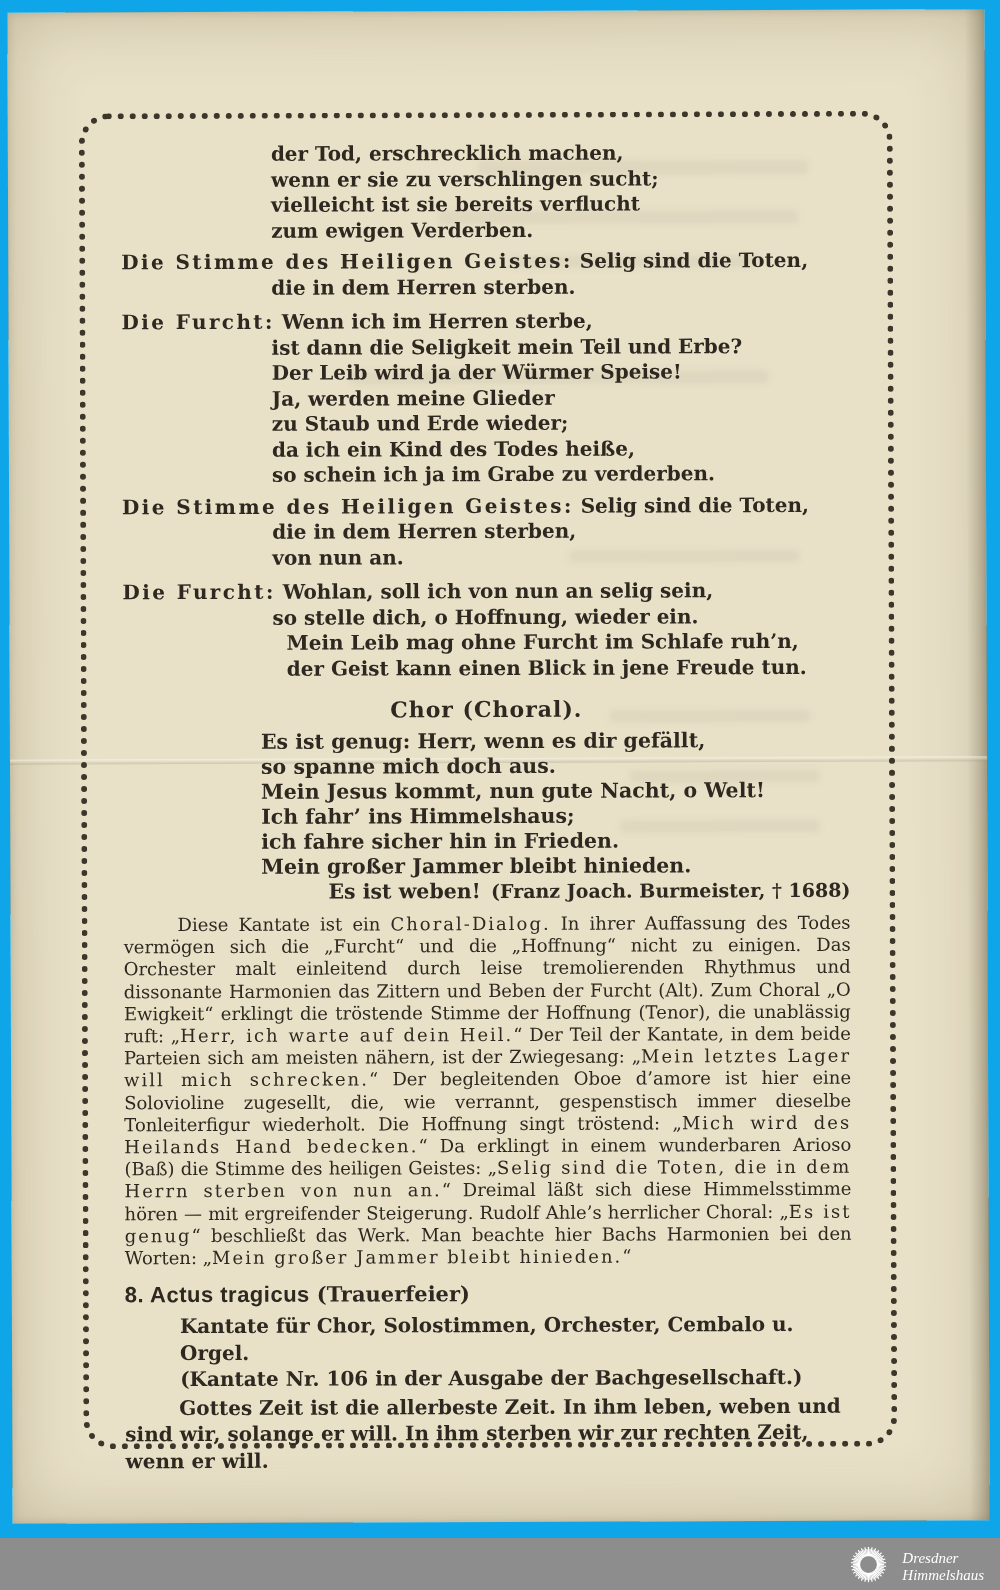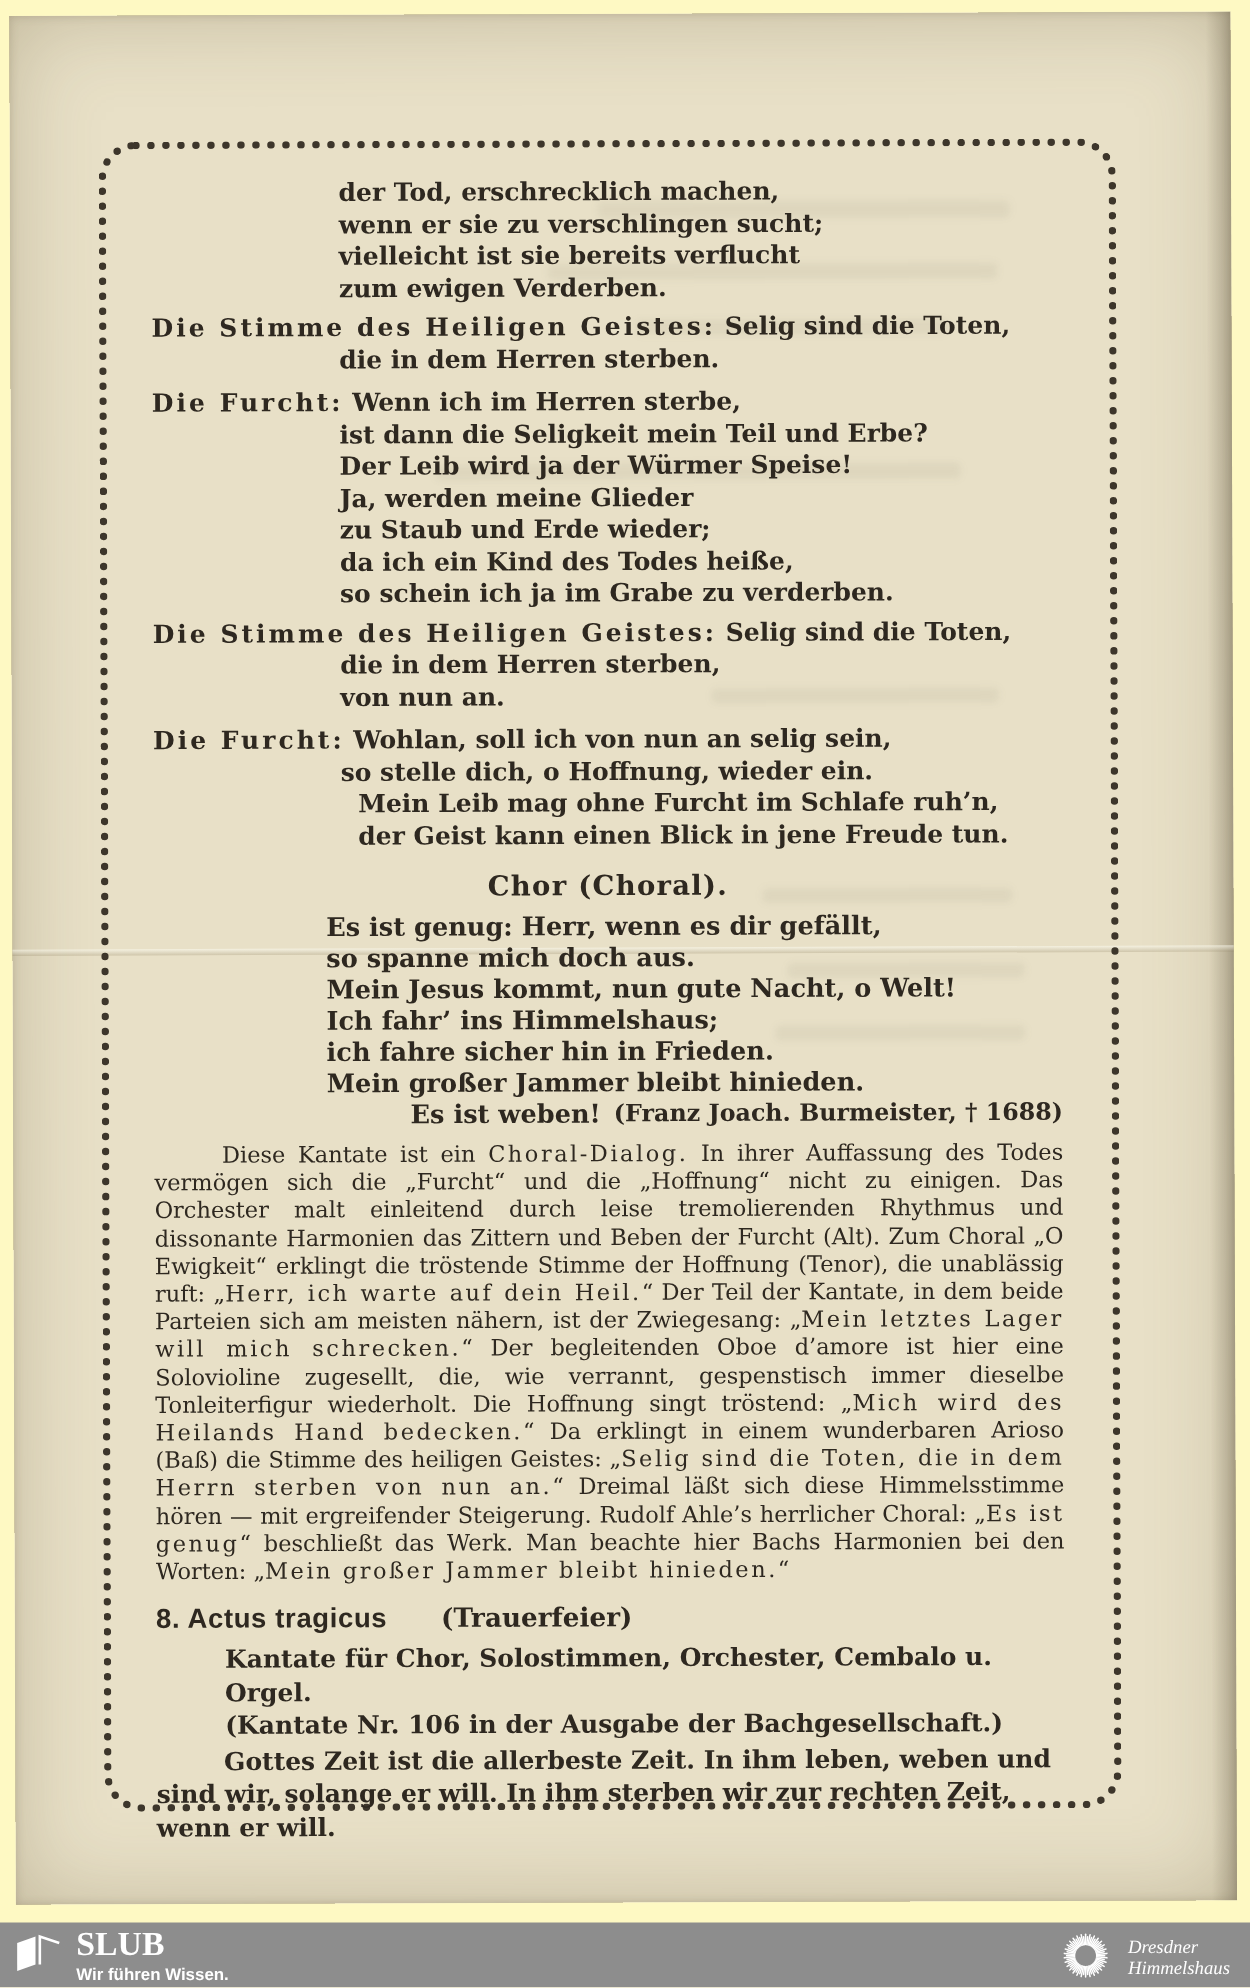--- a/index.html
+++ b/index.html
@@ -1,16 +1,16 @@
 <!DOCTYPE html>
 <html><head>
 <meta charset="utf-8">
 <style>
   html,body{margin:0;padding:0;}
-  .stage{position:relative;width:1000px;height:1590px;background:#fef9c3;overflow:hidden;
+  .stage{position:relative;width:1000px;height:1590px;background:#0ea5e9;overflow:hidden;
          font-family:"DejaVu Serif",serif;}
   
   .paper{position:absolute;left:10px;top:11px;width:977px;height:1511px;background:#e8e0c7;
          transform:rotate(-0.2deg);
          box-shadow:inset 0 0 70px rgba(110,95,60,.30), inset 0 0 8px rgba(90,80,55,.25);}
   .edge-shade{position:absolute;right:0;top:0;bottom:0;width:20px;
          background:linear-gradient(90deg,transparent,rgba(70,60,40,.28));}
   .crease{position:absolute;left:0;right:0;top:747px;height:5px;
          background:linear-gradient(180deg,rgba(255,255,245,.55),rgba(120,105,70,.22));}
   .ghost{position:absolute;background:rgba(105,108,72,.08);filter:blur(3px);border-radius:4px;}
@@ -29,21 +29,21 @@
   .sp{letter-spacing:2.4px;}
   .chor-h{font-size:22px;font-weight:700;text-align:center;margin:15px 0 7px;letter-spacing:1px;}
   .poem{font-size:20.5px;line-height:25px;font-weight:700;}
   .poem .ln{margin-left:138px;}
   .poem-last{display:flex;font-size:20.5px;line-height:25px;font-weight:700;margin-left:205px;}
   .attr{margin-left:auto;font-size:19px;}
   .commentary{font-size:18px;line-height:22.2px;text-align:justify;margin:9px 0 0;text-indent:54px;}
   .commentary .sp{letter-spacing:2px;}
   .sec4{margin:13px 0 5px;font-size:22px;line-height:26px;}
   .sec4-main{font-family:"Liberation Sans",sans-serif;font-weight:700;letter-spacing:.5px;}
-  .sec4-sub{font-weight:700;font-size:21px;margin-left:36px;}
+  .sec4-sub{font-weight:700;font-size:21px;}
   .info{font-size:20px;line-height:26.5px;font-weight:700;}
   .info .ln{margin-left:55px;}
   .sec4-para{font-size:20px;line-height:26.5px;font-weight:700;text-indent:54px;margin:2px 0 0;}
   
   .footer{position:absolute;left:0;bottom:0;width:1000px;height:52px;background:#8d8d8d;}
   .slub{position:absolute;left:12px;top:4px;display:flex;gap:11px;color:#fff;}
   .slub-name{font-family:"Liberation Serif",serif;font-weight:700;font-size:27px;line-height:27px;}
   .slub-tag{font-family:"Liberation Sans",sans-serif;font-weight:700;font-size:13.5px;margin-top:3px;}
   .phil{position:absolute;right:16px;top:3px;display:flex;align-items:center;gap:10px;color:#fff;}
   .phil-text{font-family:"Liberation Serif",serif;font-size:15px;line-height:17px;font-style:italic;}
@@ -137,32 +137,20 @@
       <div class="info">
           <div class="ln">Kantate für Chor, Solostimmen, Orchester, Cembalo u. Orgel.</div>
           <div class="ln">(Kantate Nr. 106 in der Ausgabe der Bachgesellschaft.)</div>
         </div>
       <p class="sec4-para">Gottes Zeit ist die allerbeste Zeit.  In ihm leben, weben und sind wir, solange er will.  In ihm sterben wir zur rechten Zeit, wenn er will.</p>
 
     </div>
   </div>
 
   <div class="footer">
-    <div class="slub">
-      <span>
-        <svg width="38" height="42" viewBox="0 0 44 38">
-          <polygon points="2,9 19,3 19,29 2,35" fill="#ffffff"></polygon>
-          <polyline points="23,29 23,3 41,9" fill="none" stroke="#ffffff" stroke-width="2.4"></polyline>
-        </svg>
-      </span>
-      <span>
-        <div class="slub-name">SLUB</div>
-        <div class="slub-tag">Wir führen Wissen.</div>
-      </span>
-    </div>
     <div class="phil">
       <span>
         <svg width="47" height="47" viewBox="0 0 48 48">
             <g id="burst" stroke="#ffffff" stroke-width="1.25" stroke-linecap="round">
               <line x1="33" y1="24" x2="39.5" y2="24"></line>
               <line x1="32.95069705831446" y1="24.940756169408882" x2="41.40413316894478" y2="25.829248107183936"></line>
               <line x1="32.80332840660425" y1="25.871205217359833" x2="39.16128781137399" y2="27.22263120767527"></line>
               <line x1="32.55950864665638" y1="26.781152949374526" x2="40.64348903516519" y2="29.40779740156158"></line>
               <line x1="32.22190911878341" y1="27.6606297876822" x2="38.15995459346031" y2="30.3044179676749"></line>
               <line x1="31.794228634059948" y1="28.5" x2="39.15544456622768" y2="32.75"></line>

